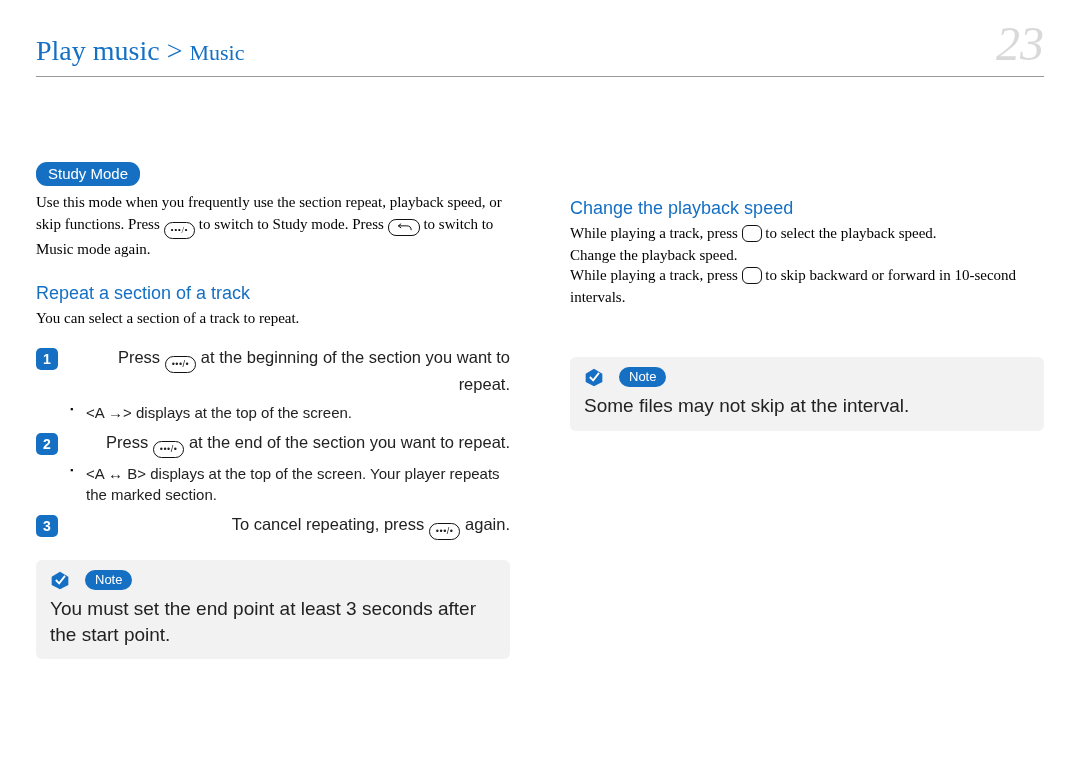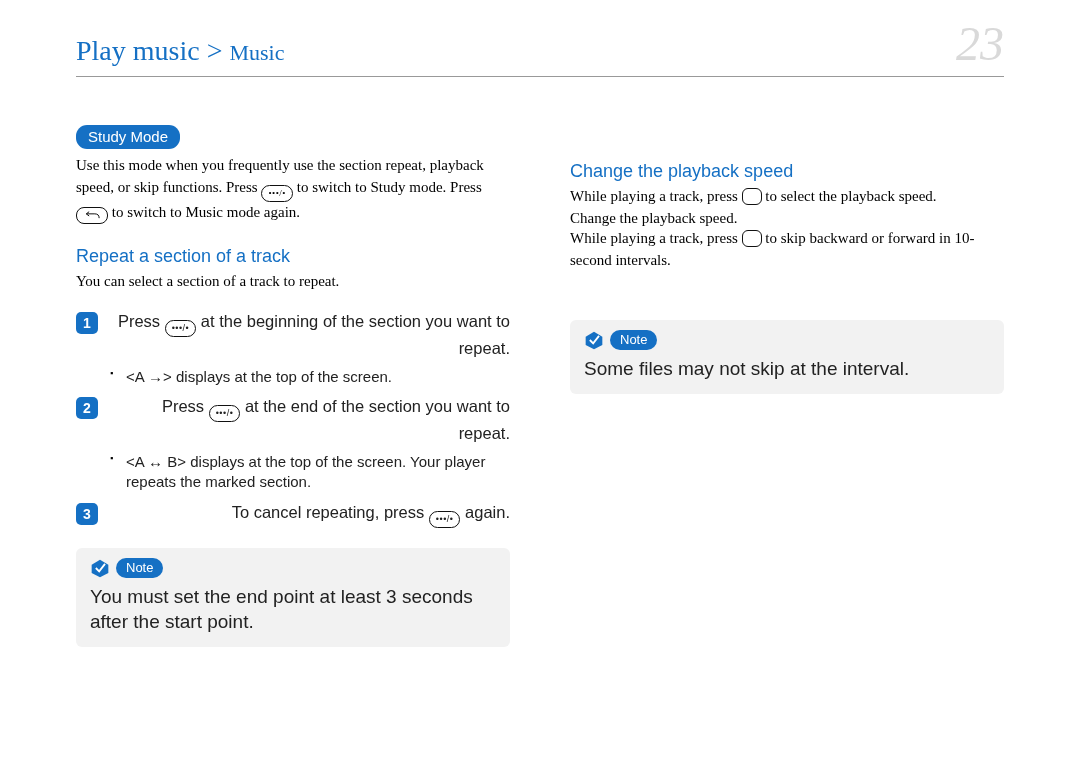--- a/index.html
+++ b/index.html
@@ -1,35 +1,35 @@
 <!DOCTYPE html>
 <html><head>
 <meta charset="utf-8">
 <style>
   * { box-sizing: border-box; margin: 0; padding: 0; }
   html, body { width: 1080px; height: 762px; font-family: Arial, Helvetica, sans-serif; color: #222; background: #fff; }
-  .page { width: 1080px; height: 649px; position: relative; padding: 0 76px; }
+  .page { width: 1080px; height: 649px; position: relative; padding: 0 36px; }
   .header { display: flex; align-items: baseline; justify-content: space-between; padding-top: 20px; border-bottom: 1px solid #999; padding-bottom: 8px; margin-bottom: 48px; }
   .breadcrumb { font-family: Georgia, 'Times New Roman', serif; font-size: 28px; color: #1570c4; font-weight: 400; }
   .breadcrumb .sub { font-size: 22px; }
   .page-number { font-family: Georgia, 'Times New Roman', serif; font-size: 48px; color: #d9d9d9; font-style: italic; font-weight: 300; line-height: 1; }
   .columns { display: flex; gap: 60px; }
-  .col { flex: 1; }
+  .col { flex: 1; margin-top: 37px; }
   .pill { display: inline-block; background: #1570c4; color: #fff; font-size: 15px; padding: 3px 12px 4px; border-radius: 11px; margin-bottom: 6px; }
   .body-text { font-size: 15px; line-height: 1.38; color: #000; font-family: Liberation Serif, serif; }
   .section-heading { color: #1570c4; font-size: 18px; font-weight: 400; margin-top: 22px; margin-bottom: 4px; }
   .steps { margin-top: 18px; }
   .step { display: flex; align-items: flex-start; gap: 10px; margin-bottom: 8px; }
   .step-num { flex: 0 0 22px; width: 22px; height: 22px; border-radius: 5px; background: #1570c4; color: #fff; font-weight: bold; font-size: 14px; text-align: center; line-height: 22px; margin-top: 2px; }
   .step-body { flex: 1; }
   .step-main { font-size: 16.5px; line-height: 1.35; text-align: right; }
   .step-sub { font-size: 15px; line-height: 1.35; margin-top: 6px; margin-left: 18px; position: relative; }
   .step-sub::before { content: "▪"; position: absolute; left: -16px; top: 0; font-size: 9px; color: #000; }
   .note-box { background: #f2f2f2; border-radius: 6px; padding: 10px 14px 12px; margin-top: 20px; }
-  .note-header { display: flex; align-items: center; gap: 6px; margin-bottom: 6px; text-align: right; }
+  .note-header { display: flex; align-items: center; gap: 15px; margin-bottom: 6px; text-align: right; }
   .note-pill { background: #1570c4; color: #fff; font-size: 13px; padding: 2px 10px 3px; border-radius: 10px; display: inline-block; }
   .note-text { font-size: 19px; line-height: 1.35; }
   .btn-icon { display: inline-flex; align-items: center; justify-content: center; vertical-align: -4px; border: 1.3px solid #111; border-radius: 8px; height: 17px; padding: 0 6px; font-size: 9px; letter-spacing: 0.5px; background: #fff; }
   .btn-icon.blank { width: 20px; padding: 0; border-radius: 6px; }
   .btn-icon.round { border-radius: 10px; }
   .btn-return svg { width: 18px; height: 10px; }
   .inline-run { line-height: 1.45; }
   .checkbox-icon { width: 20px; height: 20px; transform: rotate(0deg); }
 </style>
 </head>

